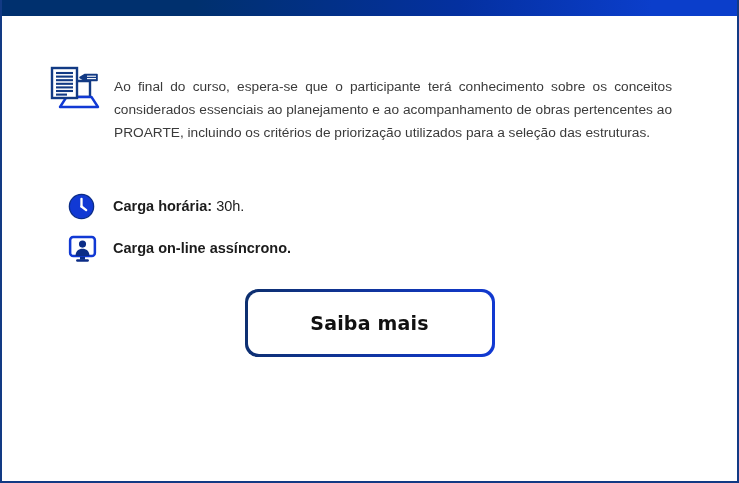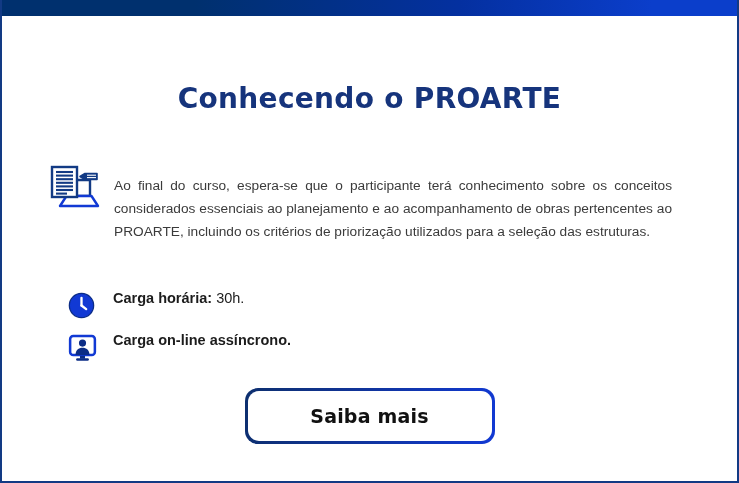--- a/index.html
+++ b/index.html
@@ -78,21 +78,21 @@
     font-family: "Liberation Sans", sans-serif;
   }
 
   
   .info-list {
     margin-top: 34px;
     padding-left: 66px;
   }
   .info-row {
     display: flex;
-    align-items: flex-start;
+    align-items: center;
     margin-bottom: 12px;
     height: 30px;
   }
   .info-icon {
     flex: 0 0 auto;
     width: 30px;
     height: 30px;
     margin-right: 15px;
     display: flex;
     align-items: center;
@@ -112,21 +112,21 @@
   
   .btn-wrap {
     margin-top: 26px;
     display: flex;
     justify-content: center;
   }
   .btn {
     position: relative;
     box-sizing: border-box;
     width: 250px;
-    height: 56px;
+    height: 68px;
     border-radius: 13px;
     background: linear-gradient(100deg, #0d2f6e 0%, #10349a 45%, #1139d4 100%);
     padding: 3px;
     border: none;
     cursor: pointer;
     display: block;
   }
   .btn-inner {
     width: 100%;
     height: 100%;
@@ -144,21 +144,20 @@
 </style>
 </head>
 <body>
 
 <div class="card">
 
   <div class="topbar"></div>
 
   <div class="content">
 
-    <h1 class="title">Conhecendo o PROARTE</h1>
 
     <div class="intro-row">
 
       <span class="intro-icon">
         <svg viewBox="0 0 52 46" width="52" height="46" xmlns="http://www.w3.org/2000/svg">
 
           <path d="M20 16 h22 v16 h-22 z" fill="#ffffff" stroke="#123a84" stroke-width="2.4"></path>
 
           <path d="M12 42 L18.5 32 H43.5 L50 42 Z" fill="#ffffff" stroke="#1139d4" stroke-width="2.4" stroke-linejoin="round"></path>
 

